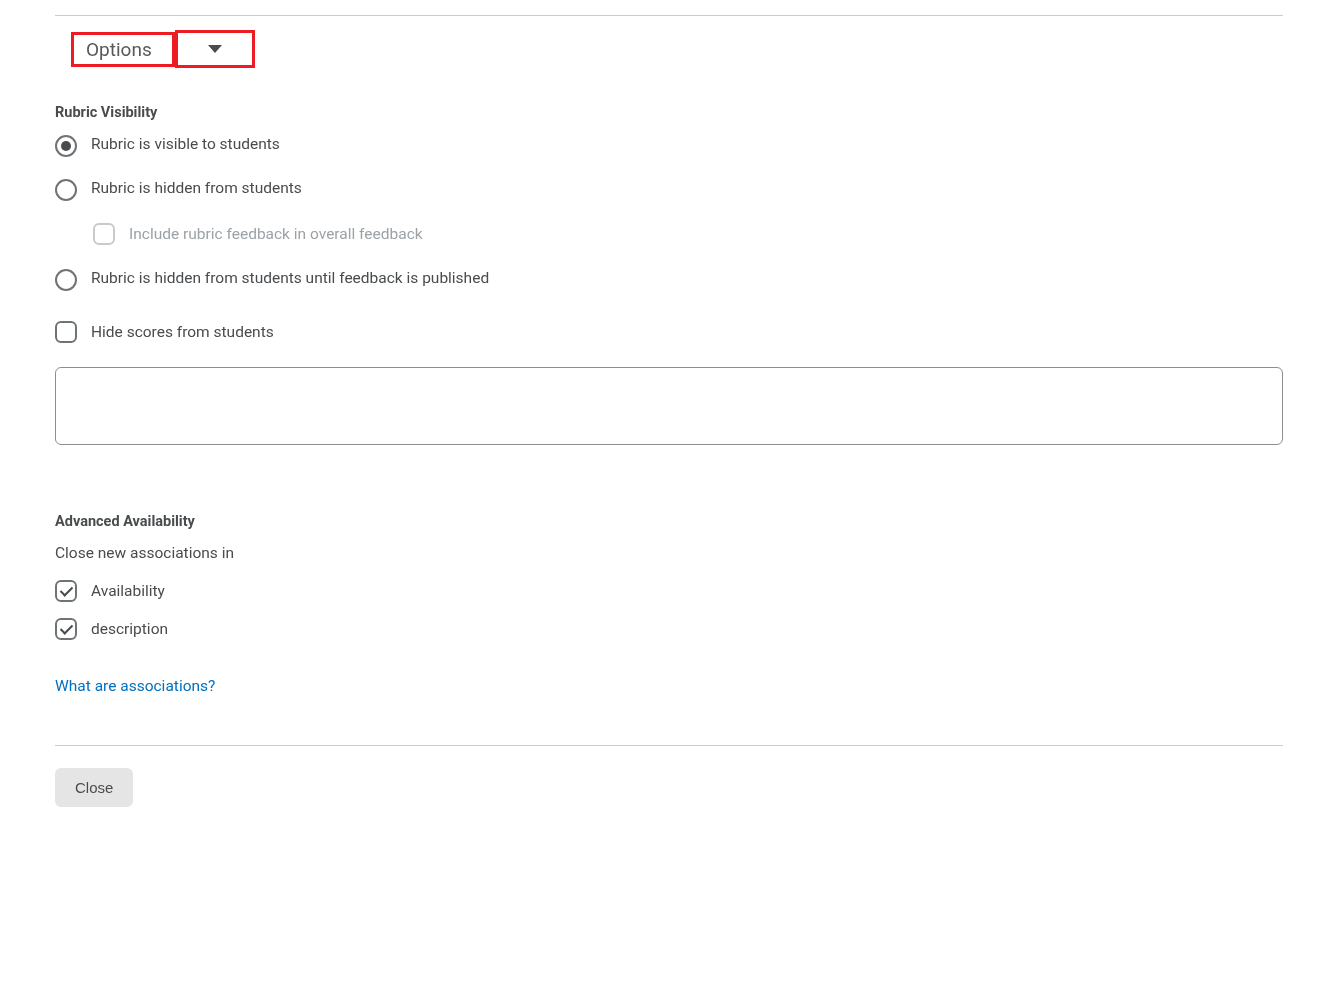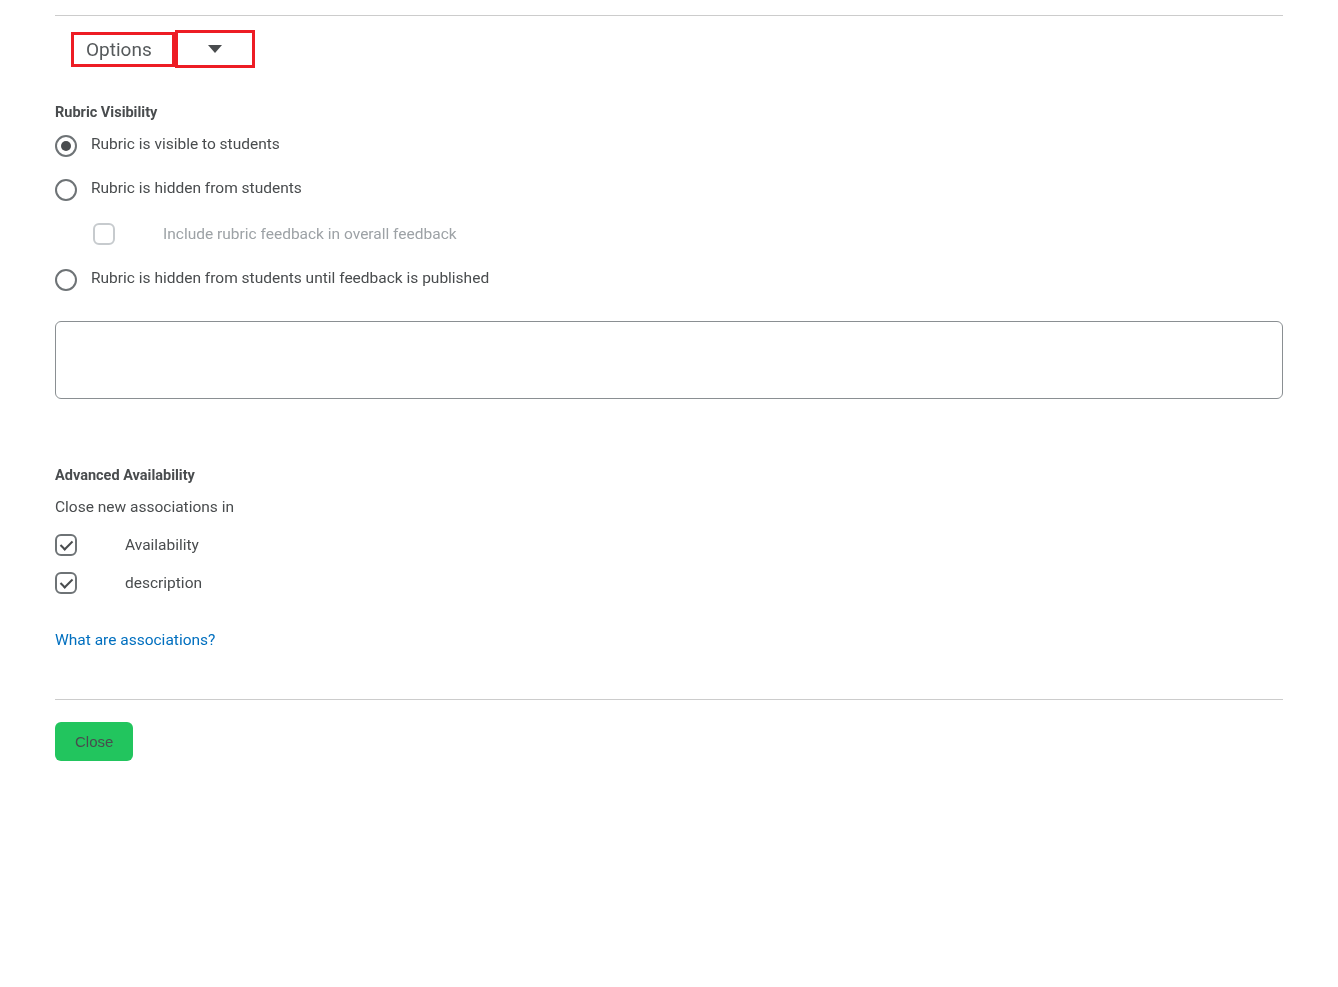--- a/index.html
+++ b/index.html
@@ -84,21 +84,20 @@
       border-radius: 50%;
     }
     .radio-label {
       color: #494c4e;
       font-size: 15.5px;
     }
     .checkbox-row {
       display: flex;
       align-items: center;
       margin-bottom: 16px;
-      gap: 34px;
     }
     .checkbox-row.indented {
       margin-left: 38px;
       margin-bottom: 24px;
     }
     .checkbox {
       width: 22px;
       height: 22px;
       border: 2px solid #6e7376;
       border-radius: 6px;
@@ -153,21 +152,21 @@
       text-decoration: none;
       display: inline-block;
       margin-top: 21px;
     }
     .bottom-divider {
       border-top: 1px solid #ccc;
       margin-top: 50px;
       margin-bottom: 22px;
     }
     .close-btn {
-      background: #22c55e;
+      background: #e5e5e5;
       color: #494c4e;
       border: none;
       border-radius: 6px;
       padding: 11px 20px;
       font-size: 15px;
       cursor: pointer;
       font-weight: 400;
     }
     .section-block {
       margin-bottom: 24px;
@@ -211,20 +210,24 @@
     </div>
 
     <div class="radio-row">
       <div class="radio"></div>
       <span class="radio-label">Rubric is hidden from students until feedback is published</span>
     </div>
   </div>
 </div>
 
 <div class="section-block">
+  <div class="checkbox-row">
+    <div class="checkbox"></div>
+    <span class="checkbox-label">Hide scores from students</span>
+  </div>
 </div>
 
 <div class="section-block">
   <textarea class="textarea-field" value="" style=""></textarea>
 </div>
 
 <div class="section-block">
   <div class="section-title">Advanced Availability</div>
   <div class="help-text">Close new associations in</div>
   

